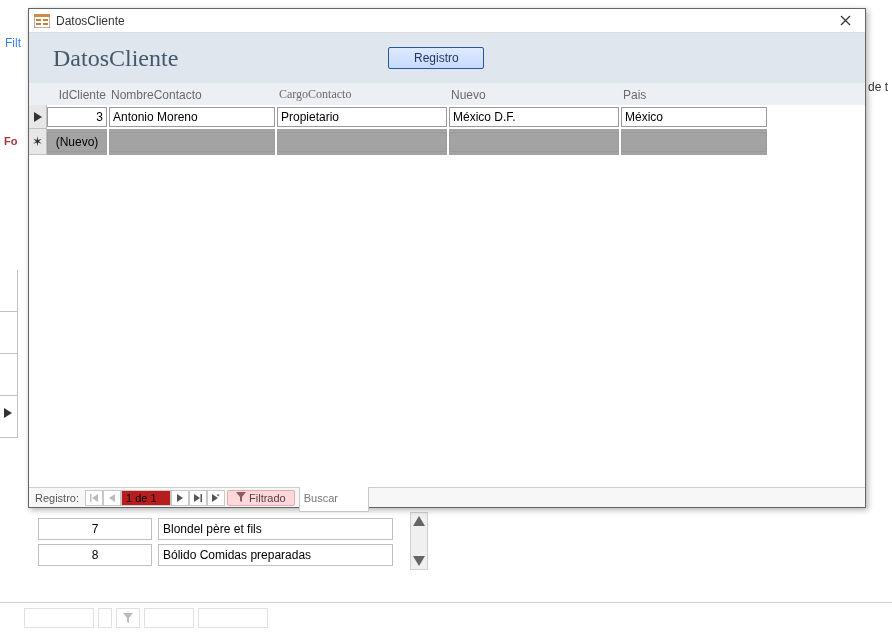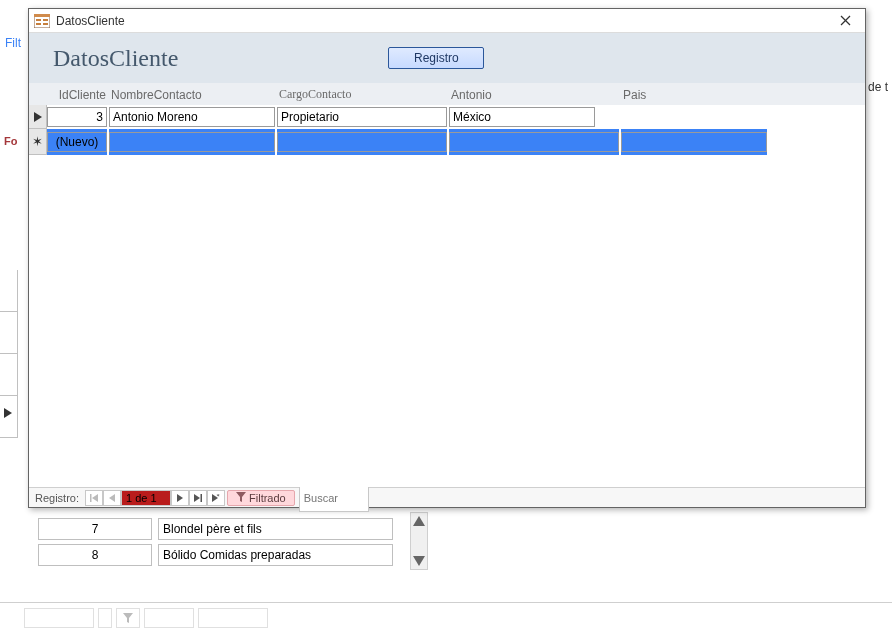--- a/index.html
+++ b/index.html
@@ -83,21 +83,21 @@
   .ch.nom    { width: 168px; padding-left: 2px;}
   .ch.cargo  { width: 172px; padding-left: 2px; font-family: Liberation Serif, serif;}
   .ch.ciudad { width: 172px; padding-left: 2px;}
   .ch.pais   { width: 148px; padding-left: 2px;}
 
   .gridarea { flex: 1; background: #fff; position: relative; }
 
   .gridrow { height: 24px; display: flex; align-items: center; }
   .gridrow.newrow { height: 26px; }
   .gridrow.newrow .cell input,
-  .gridrow.newrow .cell { background: #3b82f6; }
+  .gridrow.newrow .cell { background: #a3a3a3; }
   .rowselector {
     width: 18px; height: 100%; background: #e7e7e7; border-right: 1px solid #c0c0c0; border-bottom: 1px solid #c0c0c0;
     display: flex; align-items: center; justify-content: center; color: #333;
   }
   .rowselector svg { width: 8px; height: 10px; fill: #333; }
   .cell {
     height: 100%; display: flex; align-items: center;
     margin-right: 2px;
   }
   .cell input {
@@ -216,40 +216,43 @@
     <span class="htitle">DatosCliente</span>
     <span class="gap"></span>
     <div class="elim-btn">Registro</div>
   </div>
 
   <div class="colheads">
     <div class="rowsel-spacer"></div>
     <div class="ch id">IdCliente</div>
     <div class="ch nom">NombreContacto</div>
     <div class="ch cargo">CargoContacto</div>
-    <div class="ch ciudad">Antonio</div>
+    <div class="ch ciudad">Nuevo</div>
     <div class="ch pais">Pais</div>
   </div>
 
   <div class="gridarea">
     <div class="gridrow">
       <div class="rowselector">
         <svg viewBox="0 0 8 10">
             <polygon points="0,0 8,5 0,10"></polygon>
           </svg>
       </div>
       <div class="cell id">    
           <input value="3" style="">
         </div>
       <div class="cell nom">   
           <input value="Antonio Moreno" style="">
         </div>
       <div class="cell cargo"> 
           <input value="Propietario" style="">
         </div>
+      <div class="cell ciudad">
+          <input value="México D.F." style="">
+        </div>
       <div class="cell pais">  
           <input value="México" style="">
         </div>
     </div>
     <div class="gridrow newrow">
       <div class="rowselector" style="font-size:13px;">✶</div>
       <div class="cell id">    
           <input style="text-align: center;" value="(Nuevo)">
         </div>
       <div class="cell nom">   

